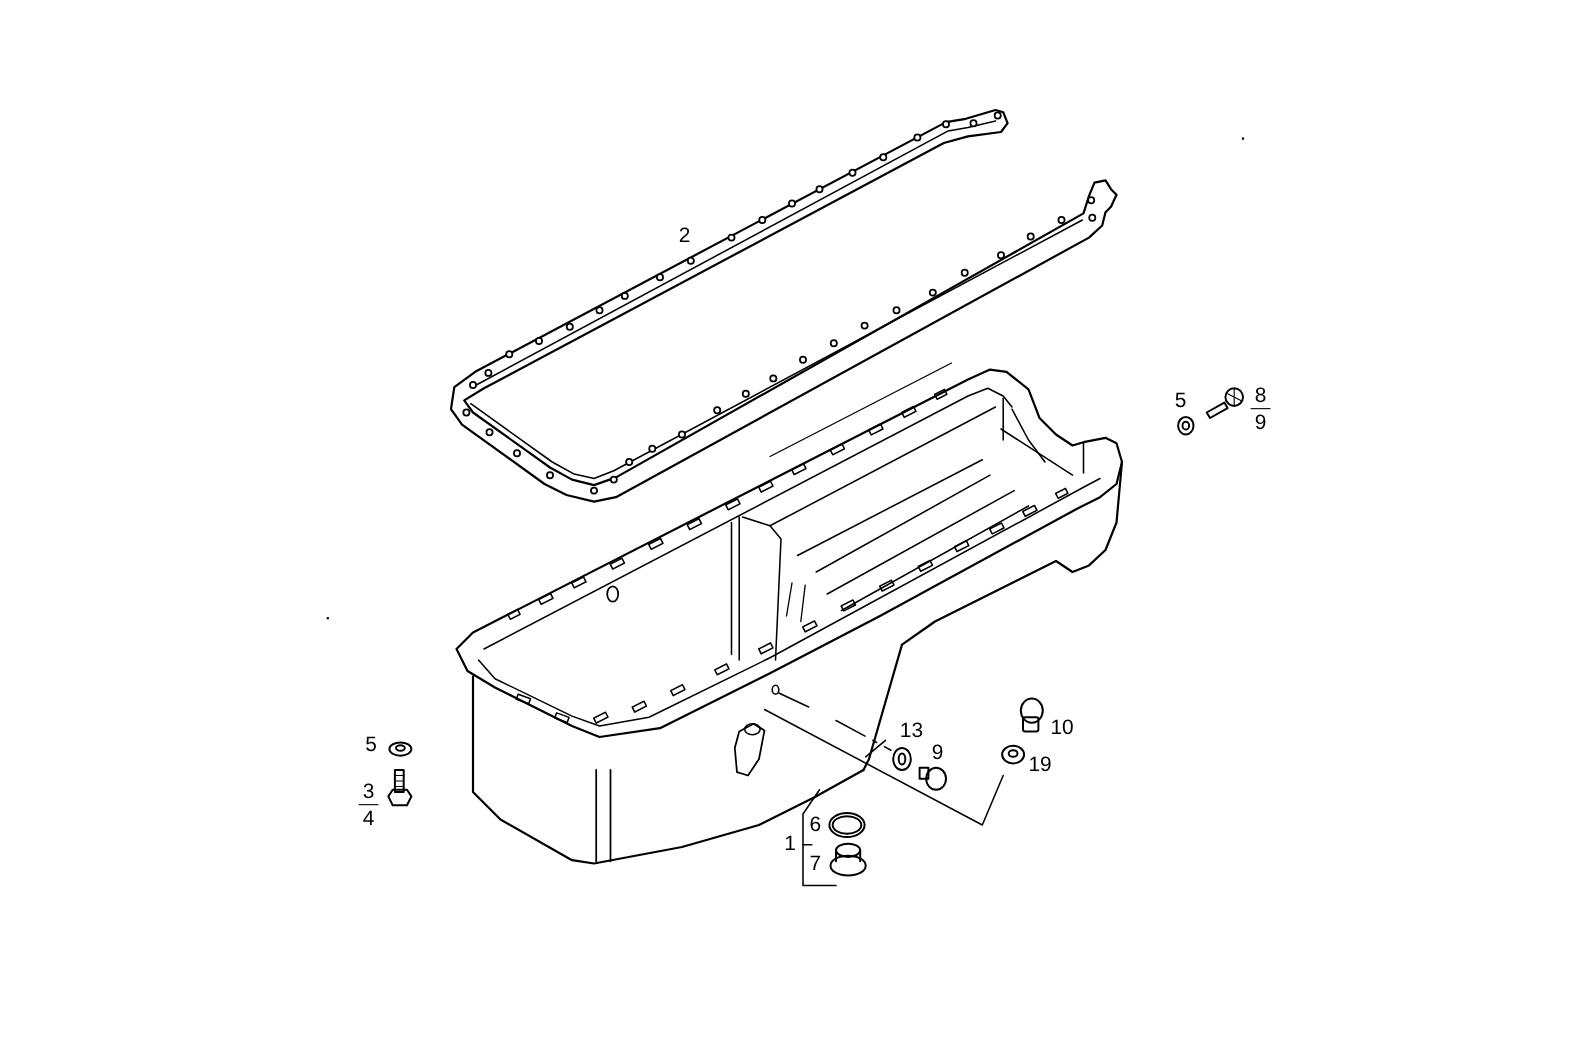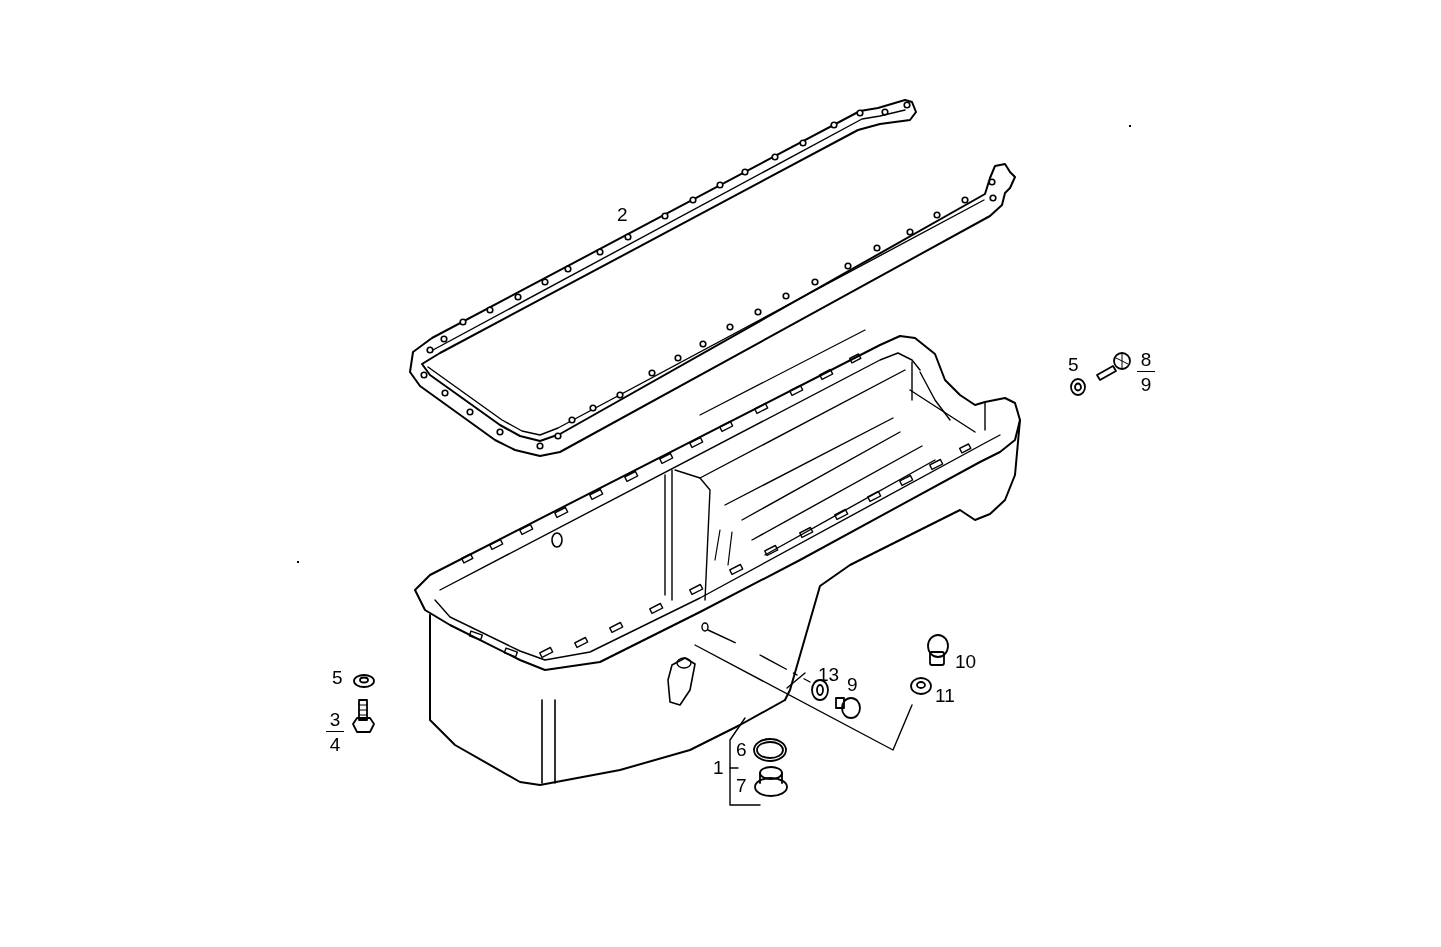--- a/index.html
+++ b/index.html
@@ -201,21 +201,21 @@
     <span class="num">8</span>
     <span class="bar"></span>
     <span class="den">9</span>
   </div>
   <span class="callout" style="left:332px; top:668px;">5</span>
   <div class="frac" style="left:326px; top:710px;">
     <span class="num">3</span>
     <span class="bar"></span>
     <span class="den">4</span>
   </div>
-  <span class="callout" style="left:818px; top:655px;margin-top:10px;">13</span>
+  <span class="callout" style="left:818px; top:655px;">13</span>
   <span class="callout" style="left:847px; top:675px;">9</span>
   <span class="callout" style="left:955px; top:652px;">10</span>
-  <span class="callout" style="left:935px; top:686px;">11</span>
+  <span class="callout" style="left:935px; top:686px;">19</span>
   <span class="callout" style="left:736px; top:740px;">6</span>
   <span class="callout" style="left:713px; top:758px;">1</span>
   <span class="callout" style="left:736px; top:776px;">7</span>
 
 </div>
 
 </body></html>

